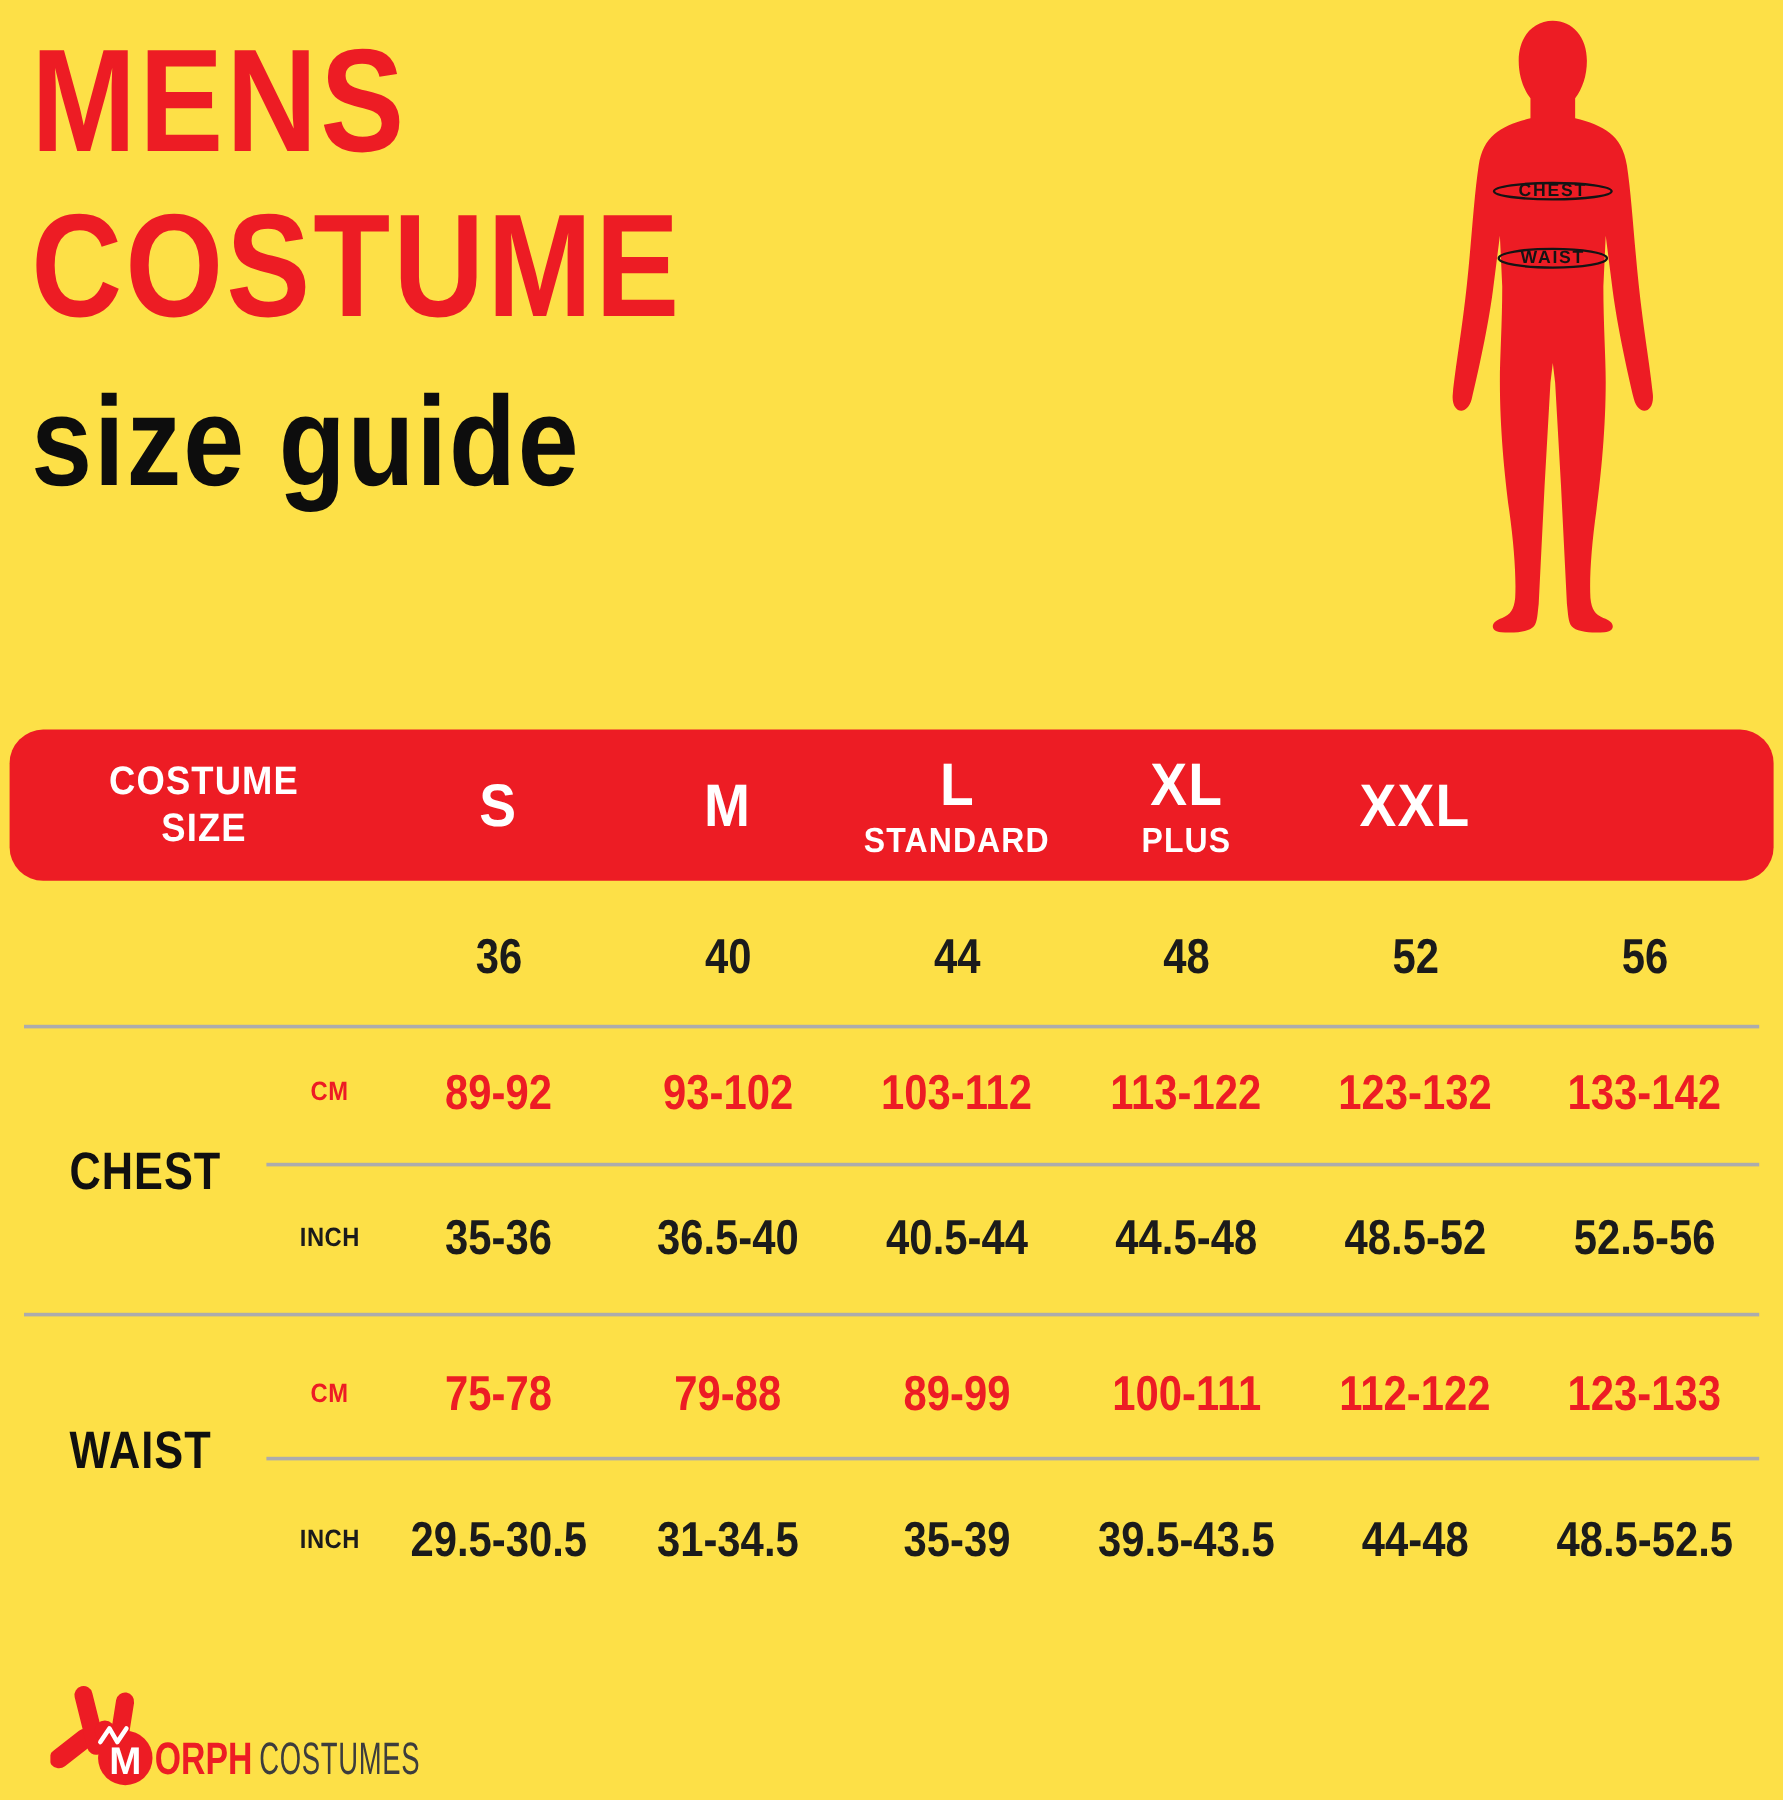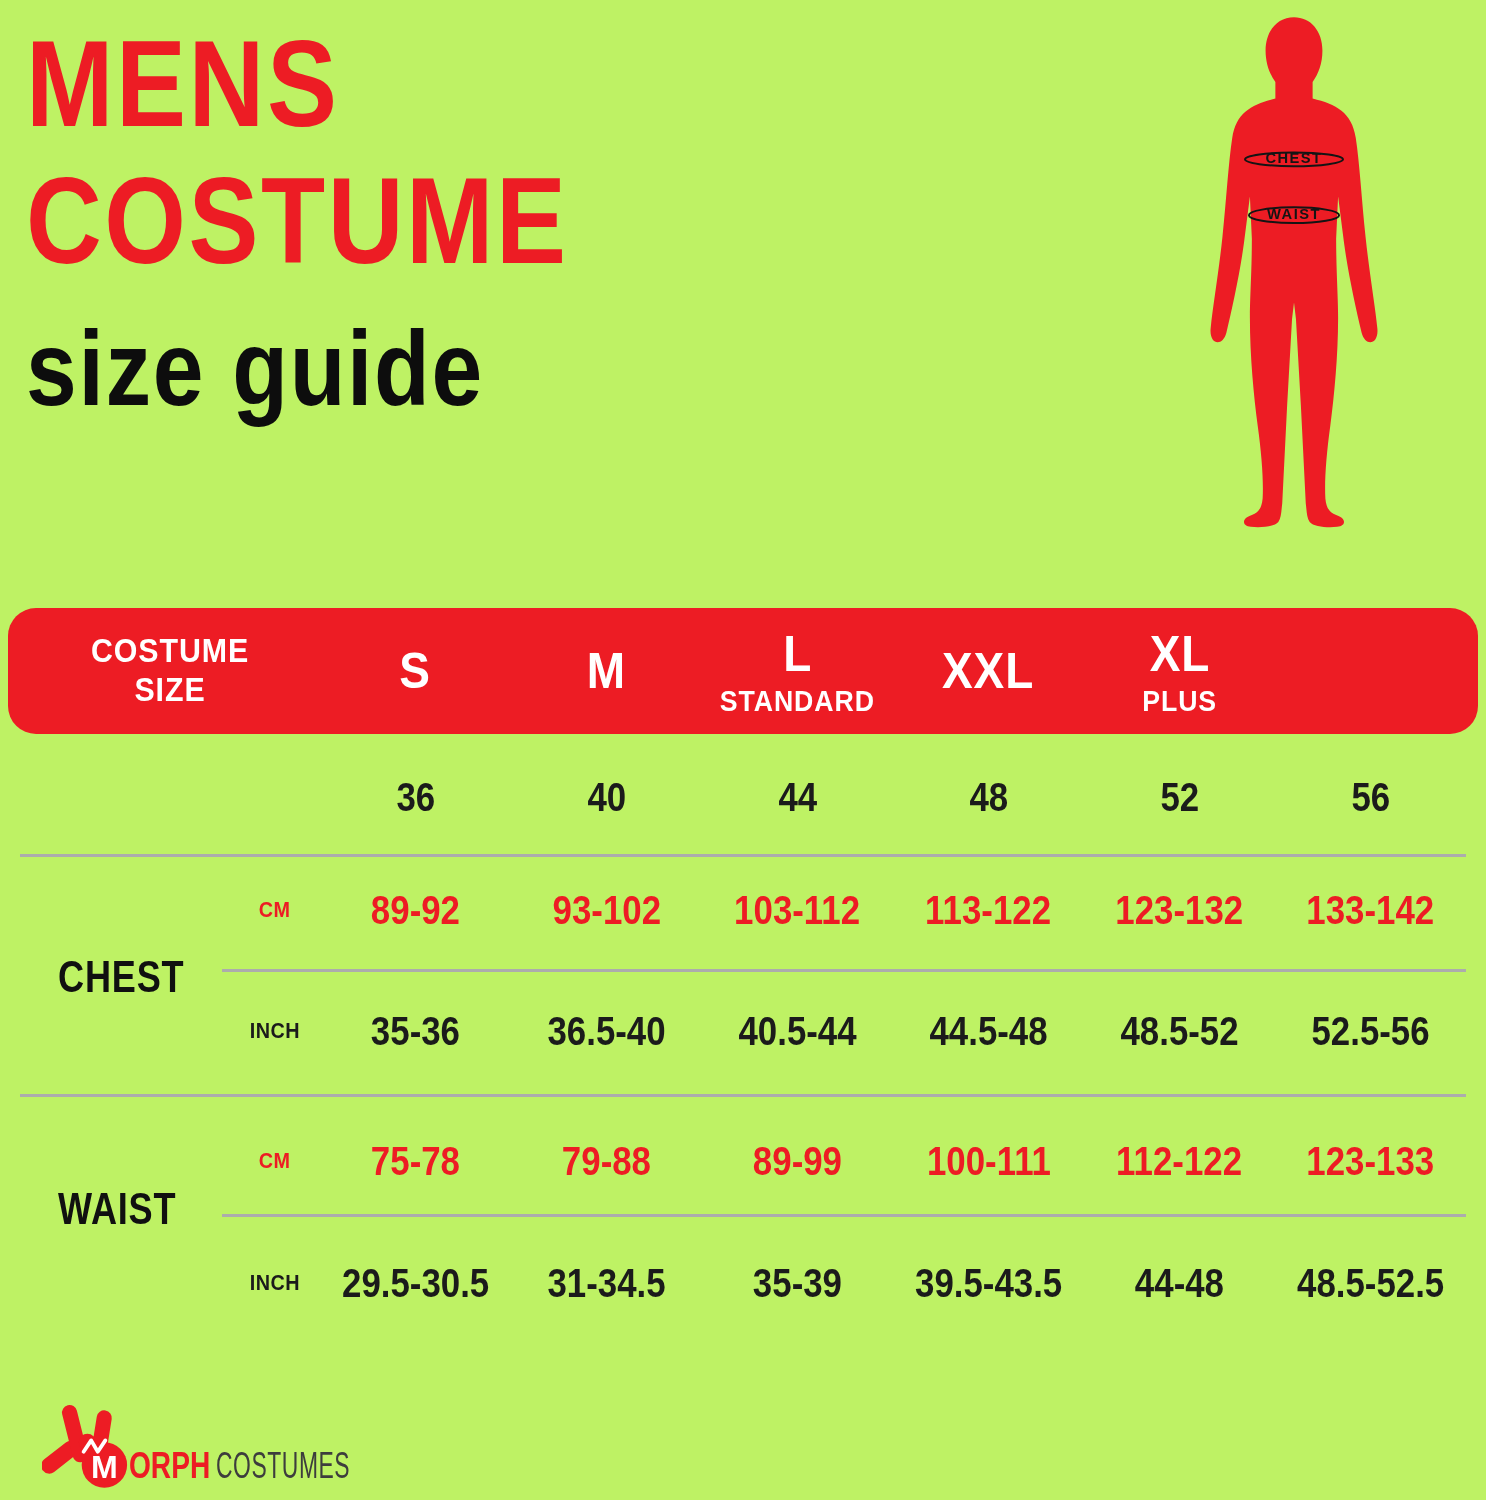--- a/index.html
+++ b/index.html
@@ -1,17 +1,17 @@
 <!DOCTYPE html>
 <html><head>
 <meta charset="utf-8">
 <style>
   html,body{margin:0;padding:0;background:#ffffff;}
   #canvas{
-    position:relative;width:1486px;height:1500px;background:#bef264;
+    position:relative;width:1486px;height:1500px;background:#fde047;
     font-family:"Liberation Sans",sans-serif;overflow:hidden;
   }
   .abs{position:absolute;}
   
   .title{left:26px;top:16px;}
   .t-line{display:block;font-weight:700;font-size:122px;line-height:1.12;
     letter-spacing:3px;transform:scaleX(.86);transform-origin:left center;white-space:nowrap;}
   .t-red{color:#ED1C24;}
   .t-sub{display:block;font-weight:700;font-size:106px;line-height:1.0;color:#0d0d0d;
     letter-spacing:2px;margin-top:26px;transform:scaleX(.86);transform-origin:left center;white-space:nowrap;}
@@ -84,26 +84,26 @@
     </div>
     <div class="hdr-cell">
       <span class="hmain">M</span>
 
     </div>
     <div class="hdr-cell">
       <span class="hmain">L</span>
       <span class="hsub">STANDARD</span>
     </div>
     <div class="hdr-cell">
+      <span class="hmain">XL</span>
+      <span class="hsub">PLUS</span>
+    </div>
+    <div class="hdr-cell">
       <span class="hmain">XXL</span>
 
-    </div>
-    <div class="hdr-cell">
-      <span class="hmain">XL</span>
-      <span class="hsub">PLUS</span>
     </div>
   </div>
 
   <div class="abs trow" style="top:769px;">
     <div></div>
       <div></div>
     <span class="val">36</span>
     <span class="val">40</span>
     <span class="val">44</span>
     <span class="val">48</span>

